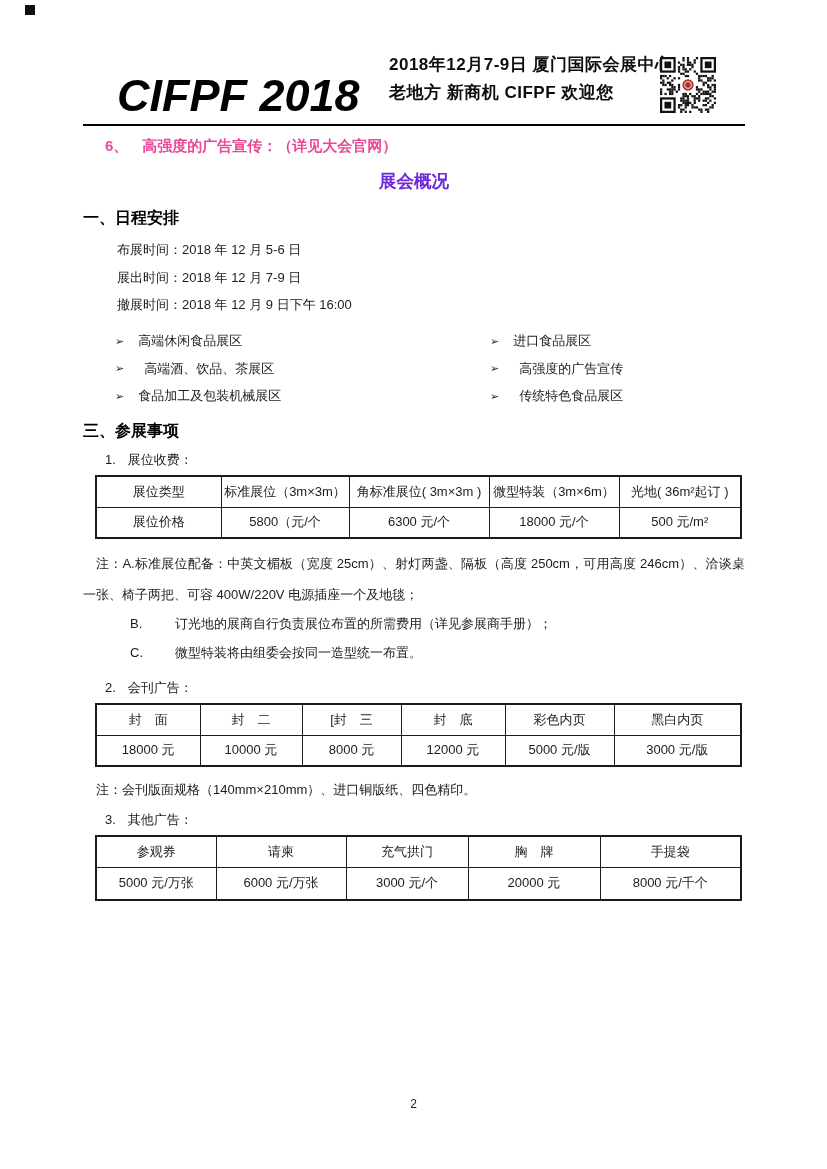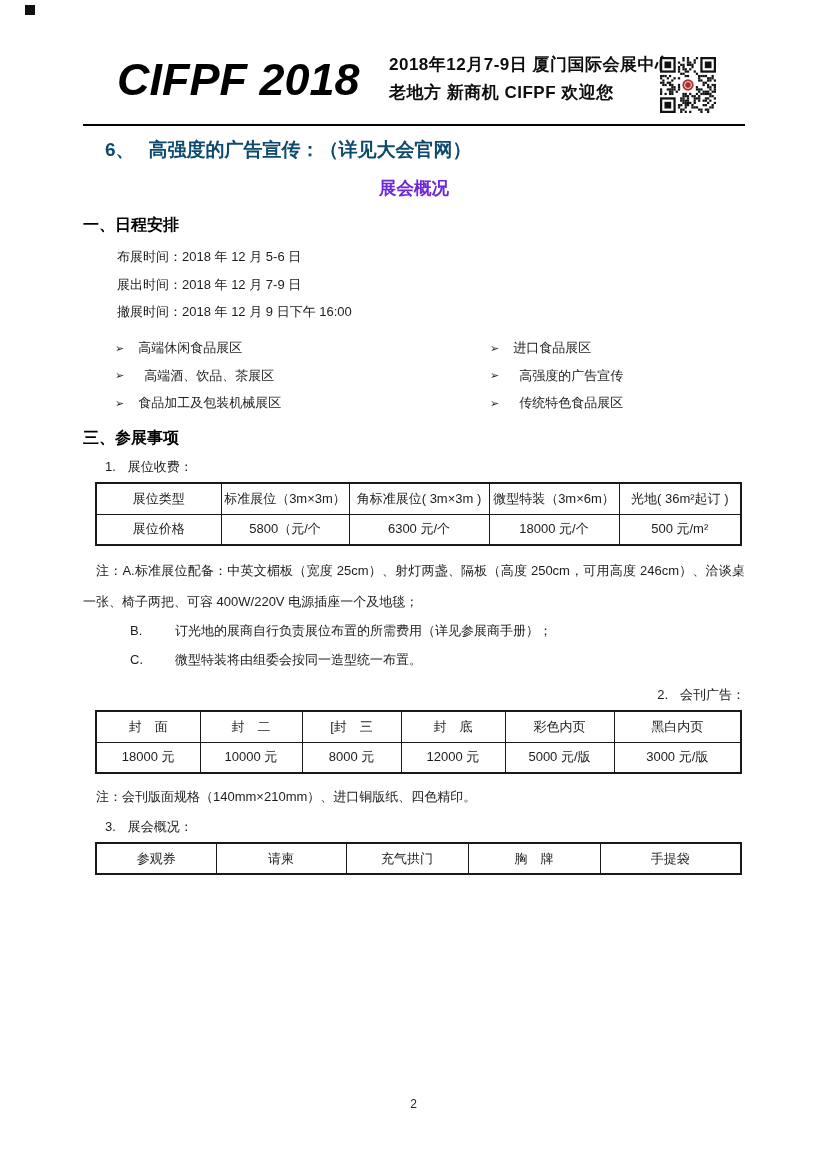--- a/index.html
+++ b/index.html
@@ -21,42 +21,42 @@
   .content { margin: 0 82px 0 83px; }
 
   
   .header {
     position: relative;
     margin-top: 40px;
     height: 86px;
     border-bottom: 2px solid #000;
   }
   .logo {
-    position: absolute; left: 34px; top: 14px;
+    position: absolute; left: 34px; top: 30px;
     font-size: 45px; line-height: 52px;
     font-weight: 800; font-style: italic;
     letter-spacing: 0px; color: #000;
     white-space: nowrap;
   }
   .tagline {
     position: absolute; left: 306px; top: 11px;
     font-size: 17px; line-height: 28px;
     font-weight: 600; color: #0d0d0d;
     letter-spacing: 0.5px; white-space: nowrap;
   }
   .qr {
     position: absolute; right: 29px; top: 17px;
     width: 56px; height: 56px;
   }
   .qr svg { width: 100%; height: 100%; display: block; }
 
   
   .promo-title {
     margin-top: 11px; padding-left: 22px;
-    font-weight: bold; color: #0c4a6e; font-size: 19px;
+    font-weight: bold; color: #ec4899; font-size: 15px;
   }
   .promo-title .num { margin-right: 14px; }
   .promo-para {
     margin-top: 5px;
     font-size: 13px; line-height: 34px;
     text-align: justify; text-justify: inter-ideograph;
     text-indent: 2em; color: #1c1c1c;
   }
 
   
@@ -395,21 +395,21 @@
     <div class="note-a">注：A.标准展位配备：中英文楣板（宽度 25cm）、射灯两盏、隔板（高度 250cm，可用高度 246cm）、洽谈桌一张、椅子两把、可容 400W/220V 电源插座一个及地毯；</div>
     <div class="note-line">
       <span class="nlabel">B.</span>
       <span>订光地的展商自行负责展位布置的所需费用（详见参展商手册）；</span>
     </div>
     <div class="note-line">
       <span class="nlabel">C.</span>
       <span>微型特装将由组委会按同一造型统一布置。</span>
     </div>
 
-    <div class="item-label" style="margin-top:12px;text-align:right;">
+    <div class="item-label" style="margin-top:12px;">
       <span class="inum">2.</span><span>会刊广告：</span>
     </div>
 
     <table class="price">
       <colgroup>
           <col style="width:104px">
           <col style="width:102px">
           <col style="width:99px">
           <col style="width:104px">
           <col style="width:109px">
@@ -431,38 +431,45 @@
         <td>12000 元</td>
         <td>5000 元/版</td>
         <td>3000 元/版</td>
       </tr>
     </tbody>
       </table>
 
     <div class="journal-note">注：会刊版面规格（140mm×210mm）、进口铜版纸、四色精印。</div>
 
     <div class="item-label" style="margin-top:8px;">
-      <span class="inum">3.</span><span>展会概况：</span>
+      <span class="inum">3.</span><span>其他广告：</span>
     </div>
 
     <table class="price">
       <colgroup>
           <col style="width:120px">
           <col style="width:130px">
           <col style="width:122px">
           <col style="width:132px">
           <col style="width:141px">
         </colgroup>
       <tbody>
           <tr>
         <td>参观券</td>
         <td>请柬</td>
         <td>充气拱门</td>
         <td>胸　牌</td>
         <td>手提袋</td>
       </tr>
+      <tr>
+        <td style="height:33px;">5000 元/万张</td>
+        <td style="height:33px;">6000 元/万张</td>
+        <td style="height:33px;">3000 元/个</td>
+        <td style="height:33px;">20000 元</td>
+        <td style="height:33px;">8000 元/千个</td>
+      </tr>
     </tbody>
       </table>
 
   </div>
 
   <div class="page-number">2</div>
 </div>
 
 </body></html>

